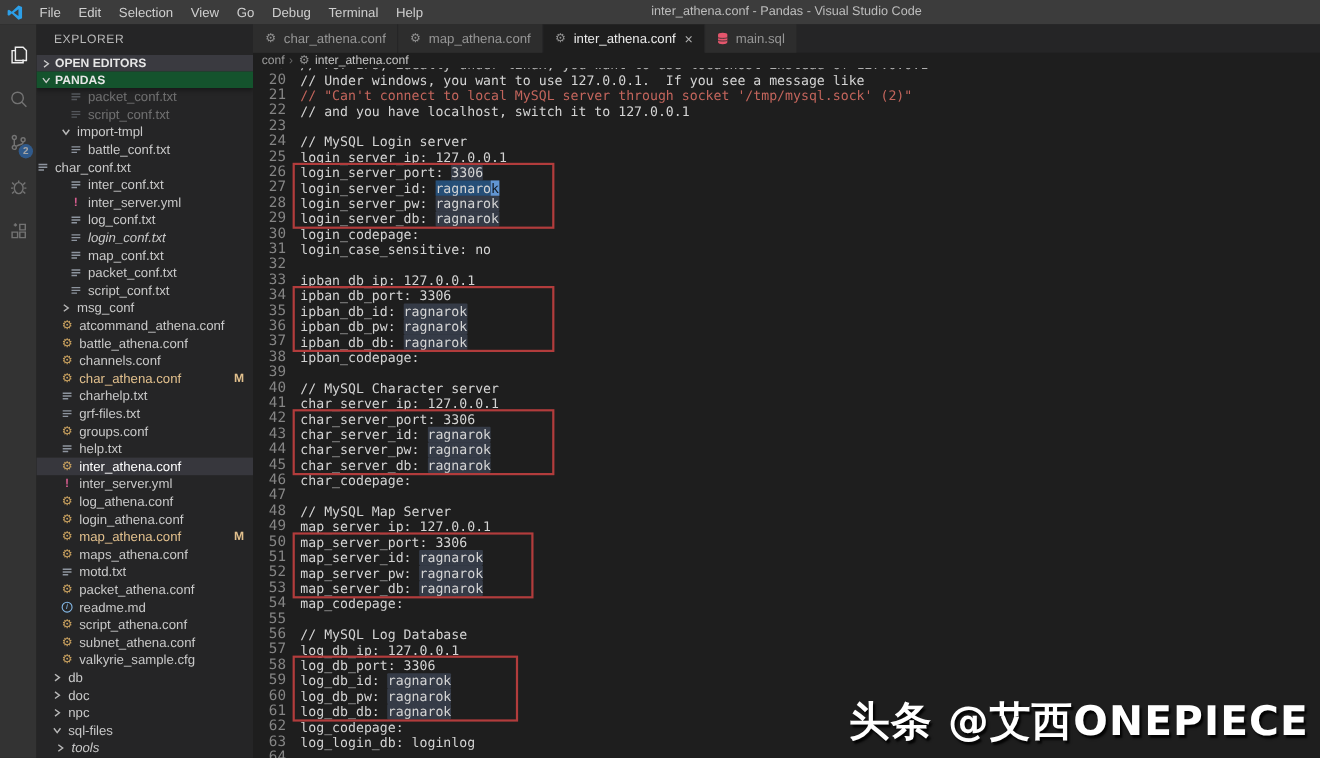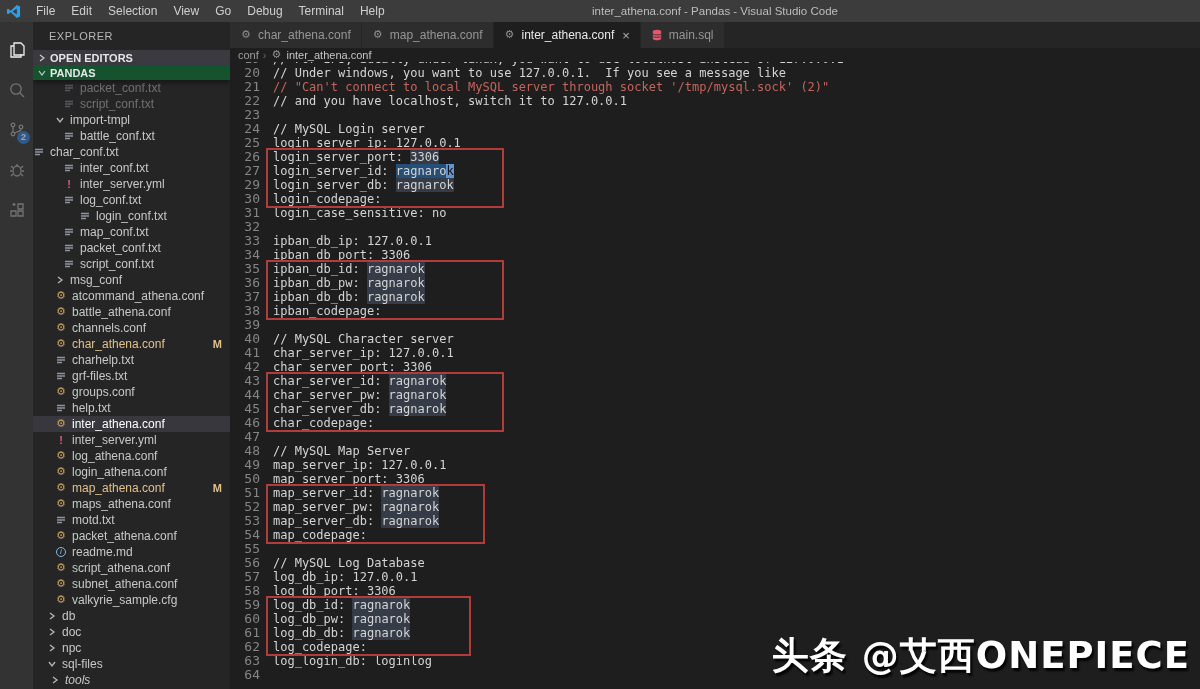--- a/index.html
+++ b/index.html
@@ -233,21 +233,21 @@
           <span>inter_server.yml</span>
         </div>
         <div class="tree-row" style="padding-left: 30px;">
           <span class="fi">
             <svg width="10" height="10" viewBox="0 0 10 10">
               <path d="M1 2.5h8M1 5h8M1 7.5h5" fill="none" stroke="#8e959f" stroke-width="1.3"></path>
             </svg>
           </span>
           <span>log_conf.txt</span>
         </div>
-        <div class="tree-row" style="padding-left: 46px;">
+        <div class="tree-row" style="padding-left: 30px; font-style: italic;">
           <span class="fi">
             <svg width="10" height="10" viewBox="0 0 10 10">
               <path d="M1 2.5h8M1 5h8M1 7.5h5" fill="none" stroke="#8e959f" stroke-width="1.3"></path>
             </svg>
           </span>
           <span>login_conf.txt</span>
         </div>
         <div class="tree-row" style="padding-left: 30px;">
           <span class="fi">
             <svg width="10" height="10" viewBox="0 0 10 10">
@@ -463,20 +463,21 @@
     <div class="code" id="code">
         <div class="code-line"><span class="lnum">19</span><span class="ltext"><span>// For IPs, ideally under linux, you want to use localhost instead of 127.0.0.1</span></span></div>
         <div class="code-line"><span class="lnum">20</span><span class="ltext"><span>// Under windows, you want to use 127.0.0.1.  If you see a message like</span></span></div>
         <div class="code-line"><span class="lnum">21</span><span class="ltext"><span class="tk-r">// "Can't connect to local MySQL server through socket '/tmp/mysql.sock' (2)"</span></span></div>
         <div class="code-line"><span class="lnum">22</span><span class="ltext"><span>// and you have localhost, switch it to 127.0.0.1</span></span></div>
         <div class="code-line"><span class="lnum">23</span><span class="ltext"></span></div>
         <div class="code-line"><span class="lnum">24</span><span class="ltext"><span>// MySQL Login server</span></span></div>
         <div class="code-line"><span class="lnum">25</span><span class="ltext"><span>login_server_ip: 127.0.0.1</span></span></div>
         <div class="code-line"><span class="lnum">26</span><span class="ltext"><span>login_server_port: </span><span class="tk-hl">3306</span></span></div>
         <div class="code-line"><span class="lnum">27</span><span class="ltext"><span>login_server_id: </span><span class="tk-sel">ragnaro</span><span class="tk-cur">k</span></span></div>
+        <div class="code-line"><span class="lnum">28</span><span class="ltext"><span>login_server_pw: </span><span class="tk-hl">ragnarok</span></span></div>
         <div class="code-line"><span class="lnum">29</span><span class="ltext"><span>login_server_db: </span><span class="tk-hl">ragnarok</span></span></div>
         <div class="code-line"><span class="lnum">30</span><span class="ltext"><span>login_codepage:</span></span></div>
         <div class="code-line"><span class="lnum">31</span><span class="ltext"><span>login_case_sensitive: no</span></span></div>
         <div class="code-line"><span class="lnum">32</span><span class="ltext"></span></div>
         <div class="code-line"><span class="lnum">33</span><span class="ltext"><span>ipban_db_ip: 127.0.0.1</span></span></div>
         <div class="code-line"><span class="lnum">34</span><span class="ltext"><span>ipban_db_port: 3306</span></span></div>
         <div class="code-line"><span class="lnum">35</span><span class="ltext"><span>ipban_db_id: </span><span class="tk-hl">ragnarok</span></span></div>
         <div class="code-line"><span class="lnum">36</span><span class="ltext"><span>ipban_db_pw: </span><span class="tk-hl">ragnarok</span></span></div>
         <div class="code-line"><span class="lnum">37</span><span class="ltext"><span>ipban_db_db: </span><span class="tk-hl">ragnarok</span></span></div>
         <div class="code-line"><span class="lnum">38</span><span class="ltext"><span>ipban_codepage:</span></span></div>

